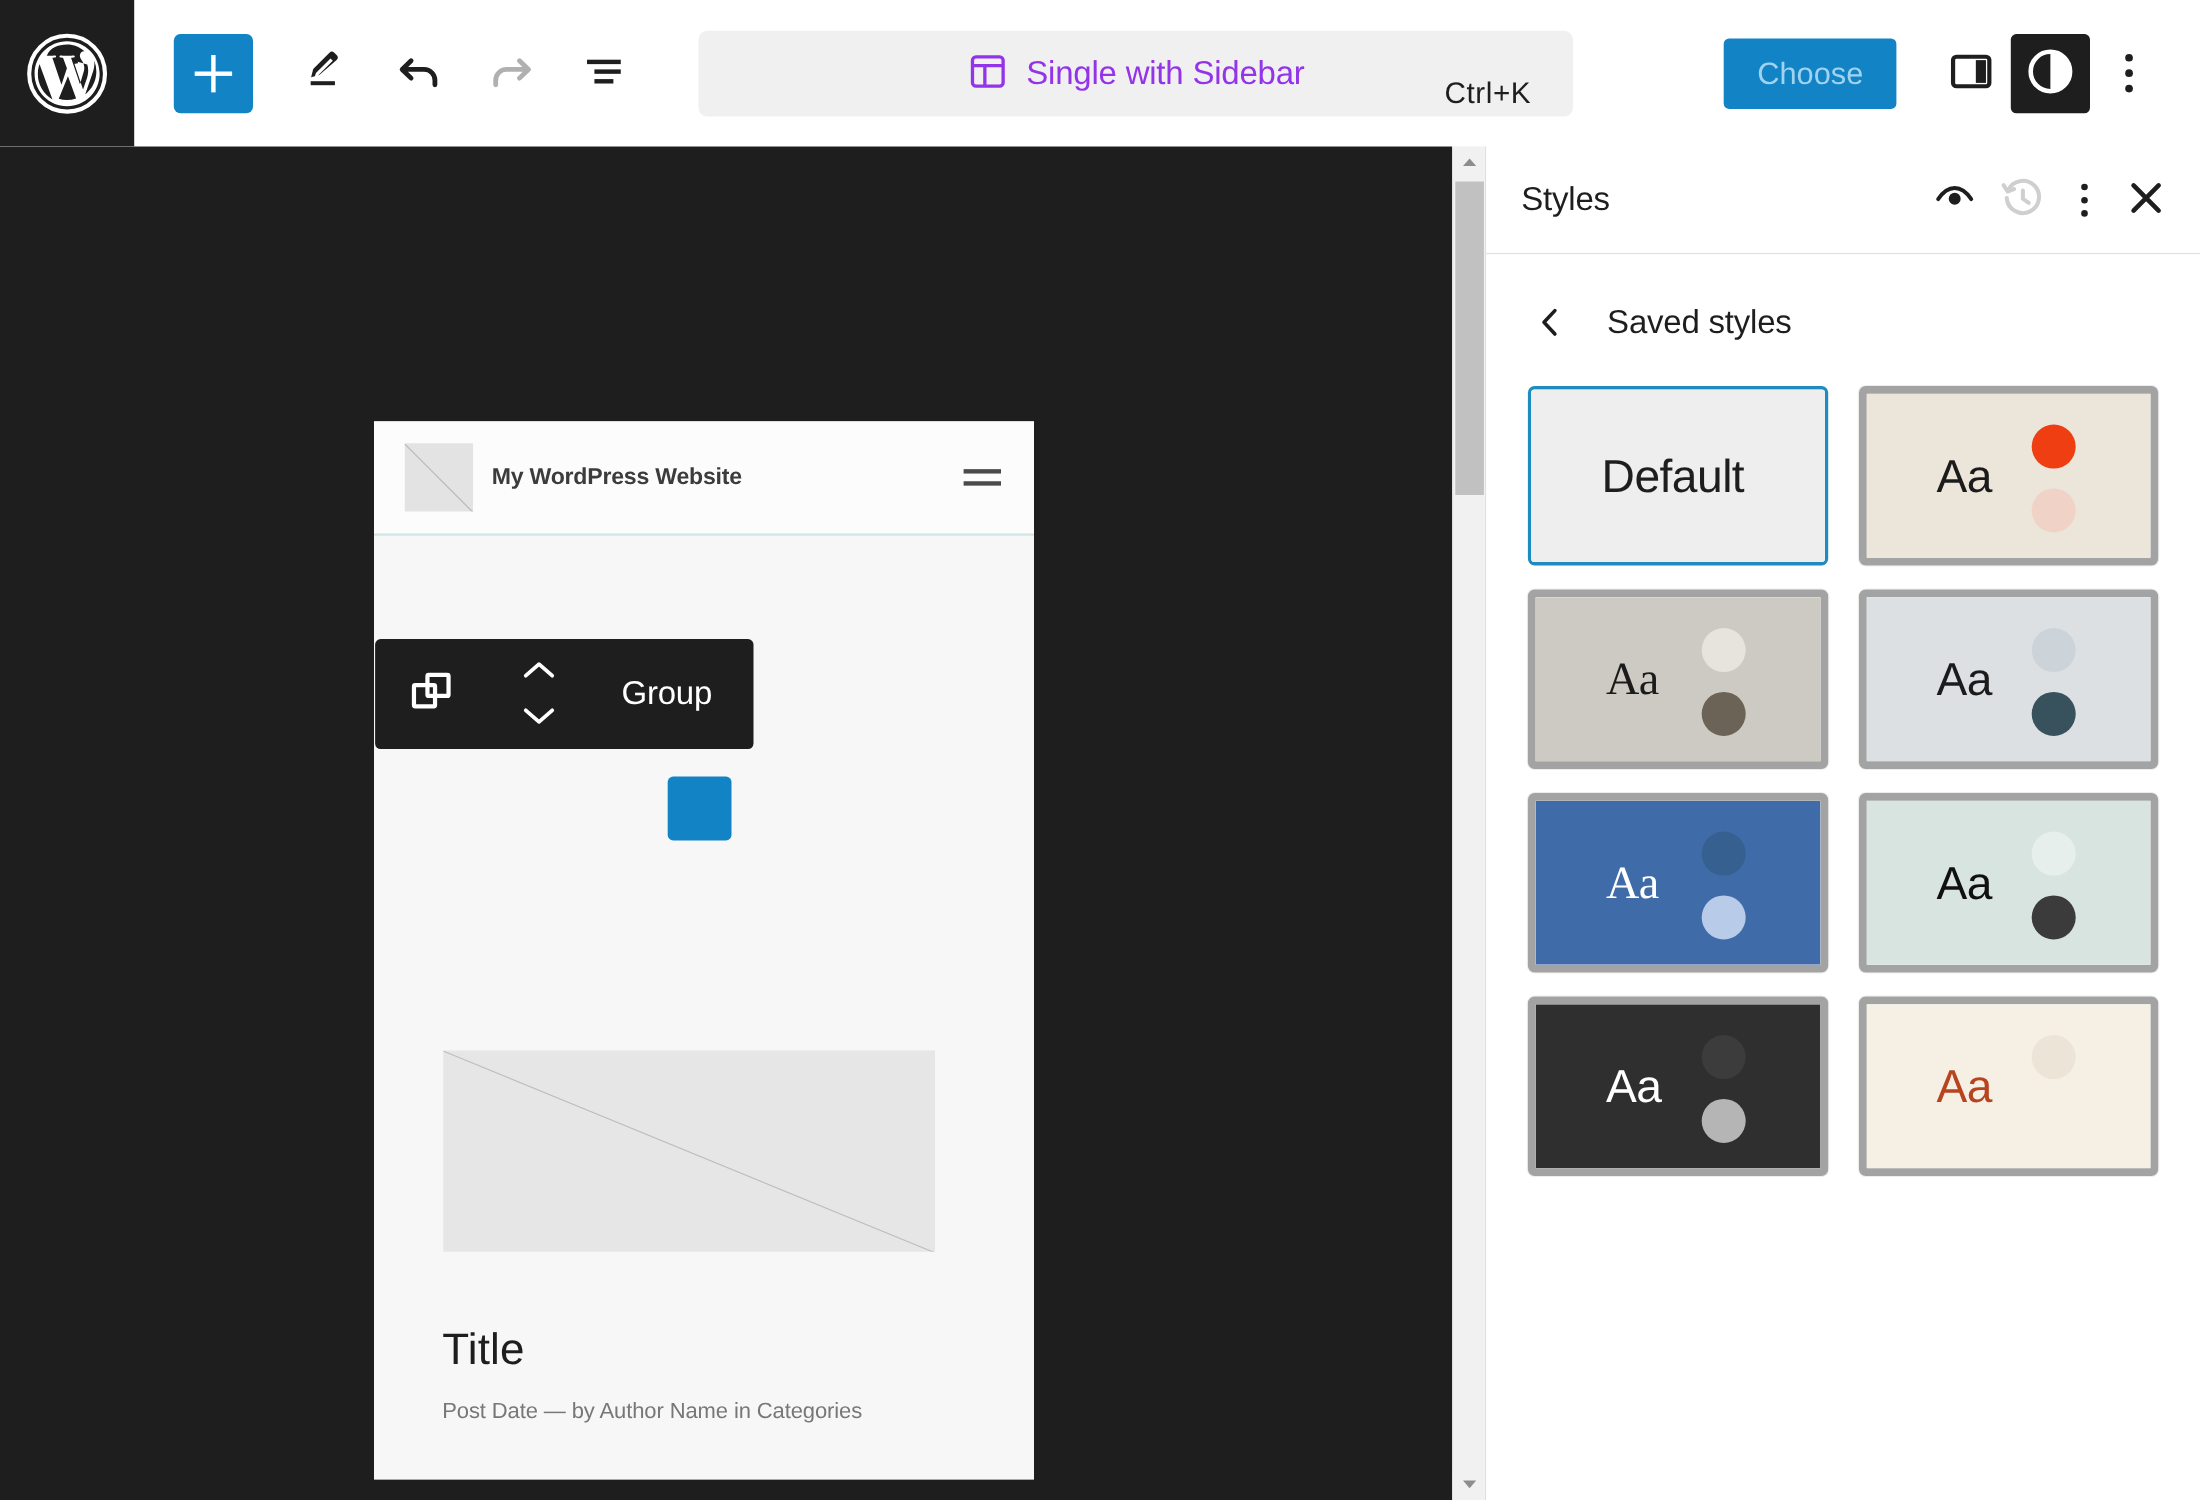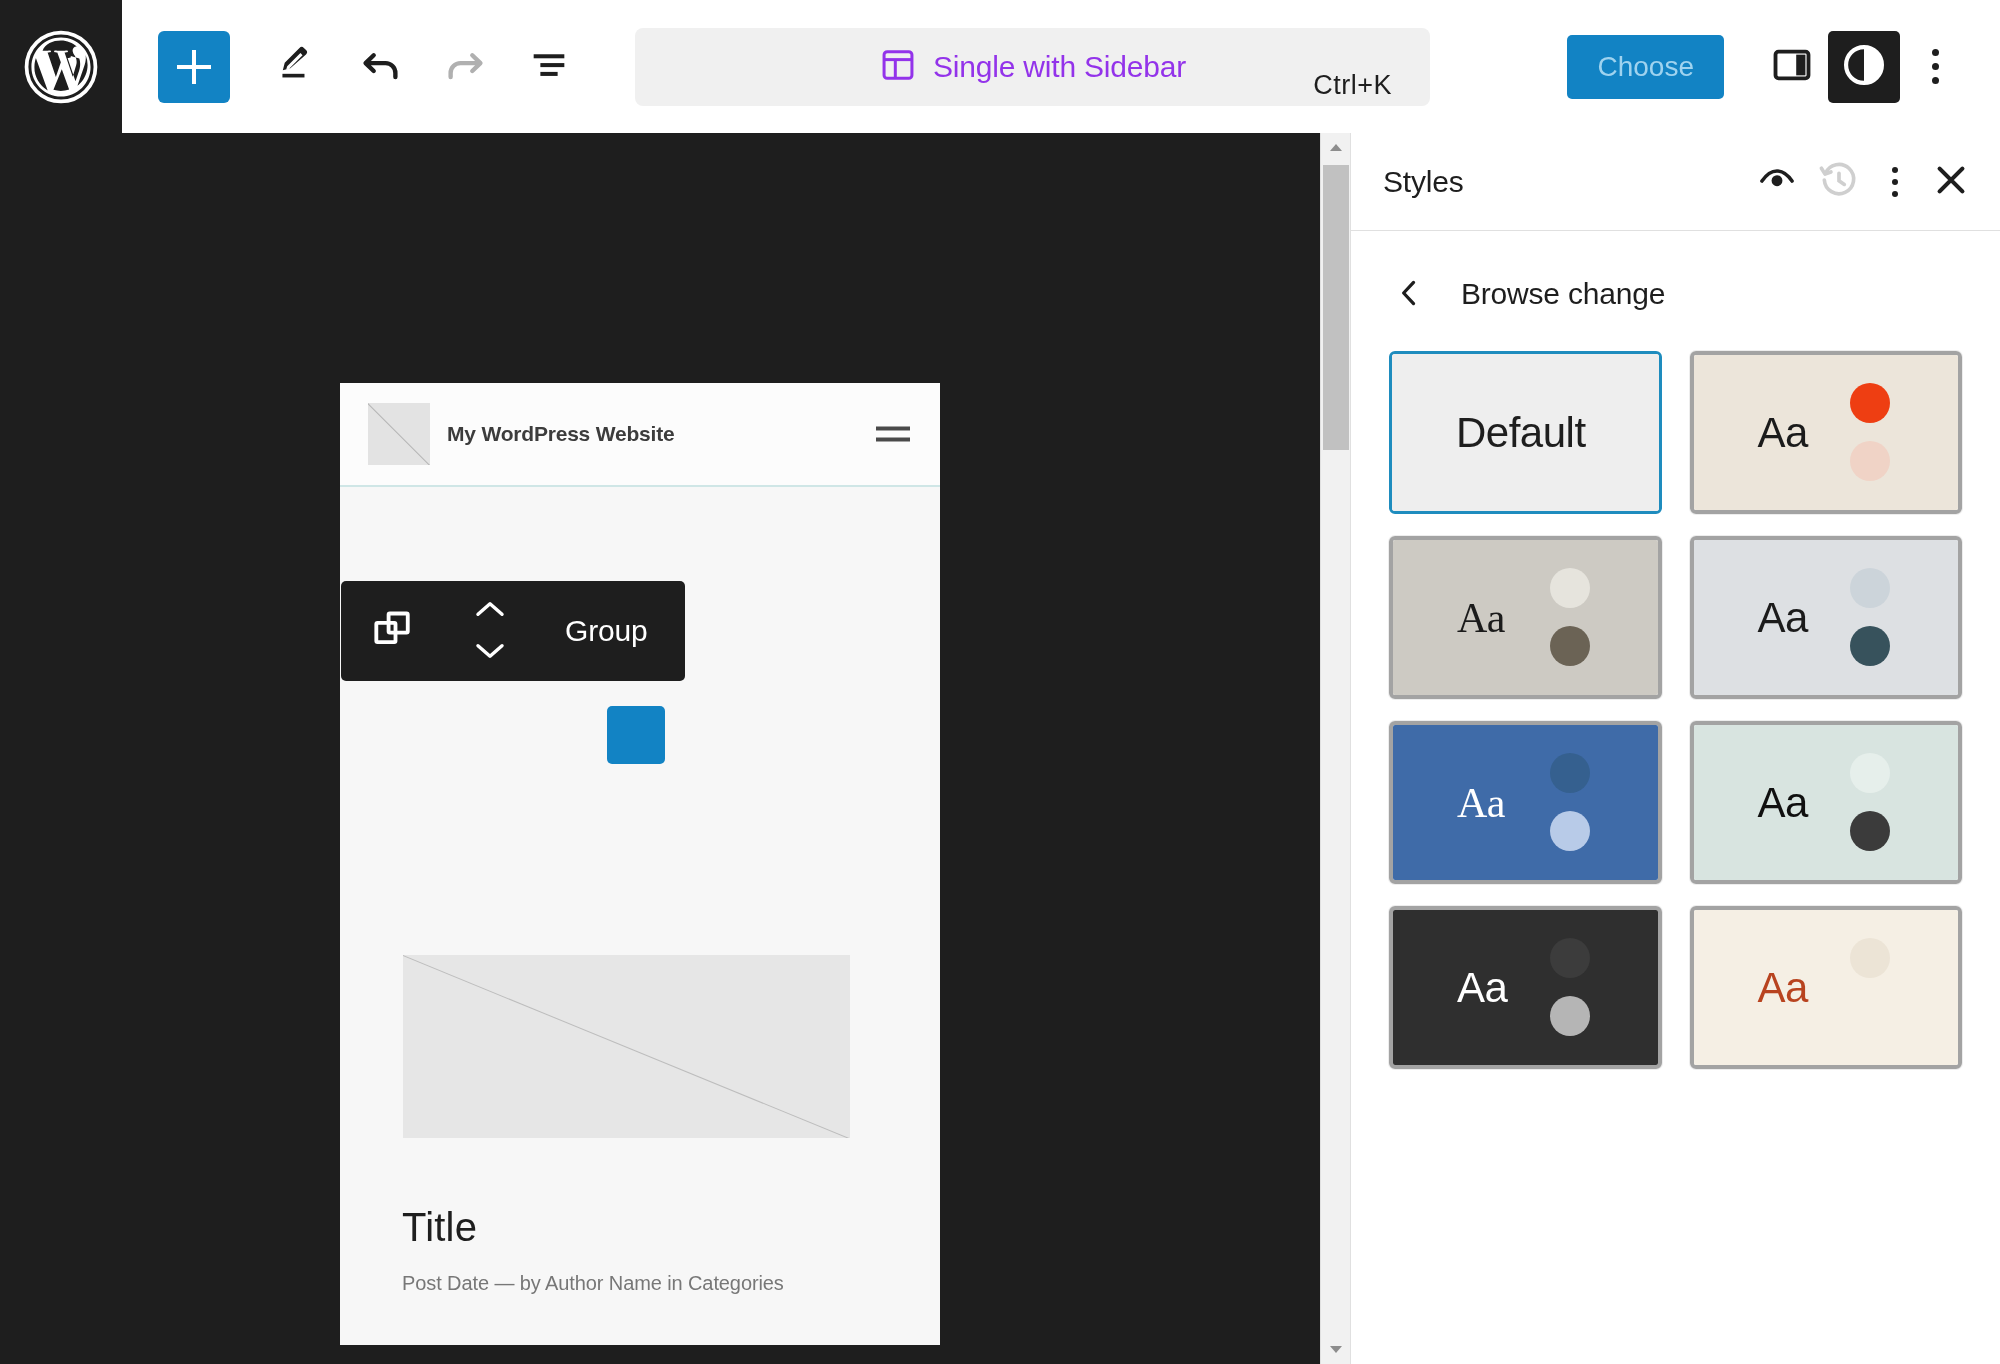--- a/index.html
+++ b/index.html
@@ -473,21 +473,21 @@
     display: grid;
     grid-template-columns: 1fr 1fr;
     gap: 22px 28px;
   }
 
   .variation-card {
     height: 163px;
     border-radius: 6px;
     position: relative;
     cursor: pointer;
-    border: 4px solid #a3a3a3;
+    border: 7px solid #a3a3a3;
     box-shadow: 0 0 0 1px rgba(0,0,0,0.07);
     overflow: hidden;
     display: flex;
     align-items: center;
   }
   .variation-card.selected {
     border: 3px solid #1e8cbe;
     box-shadow: none;
   }
   .variation-card .vc-inner {
@@ -743,21 +743,21 @@
       <div class="sb-content">
 
         <div class="browse-row">
           <button class="browse-back">
             <span>
               <svg width="34" height="34" viewBox="0 0 24 24">
                 <path fill="none" stroke="#1e1e1e" stroke-width="2.3" stroke-linecap="round" stroke-linejoin="round" d="M14.5 4.5L7.5 12l7 7.5"></path>
               </svg>
             </span>
           </button>
-          <span class="browse-title">Browse change</span>
+          <span class="browse-title">Saved styles</span>
         </div>
 
 
         <div class="variations-grid">
 
           <div class="variation-card selected" id="vc0">
             <div class="vc-inner" id="vci0" style="background: rgb(238, 238, 238);">
               <span class="vc-label sans" id="vcl0" style="color: rgb(30, 30, 30); text-align: right;">Default</span>
             </div>
           </div>

